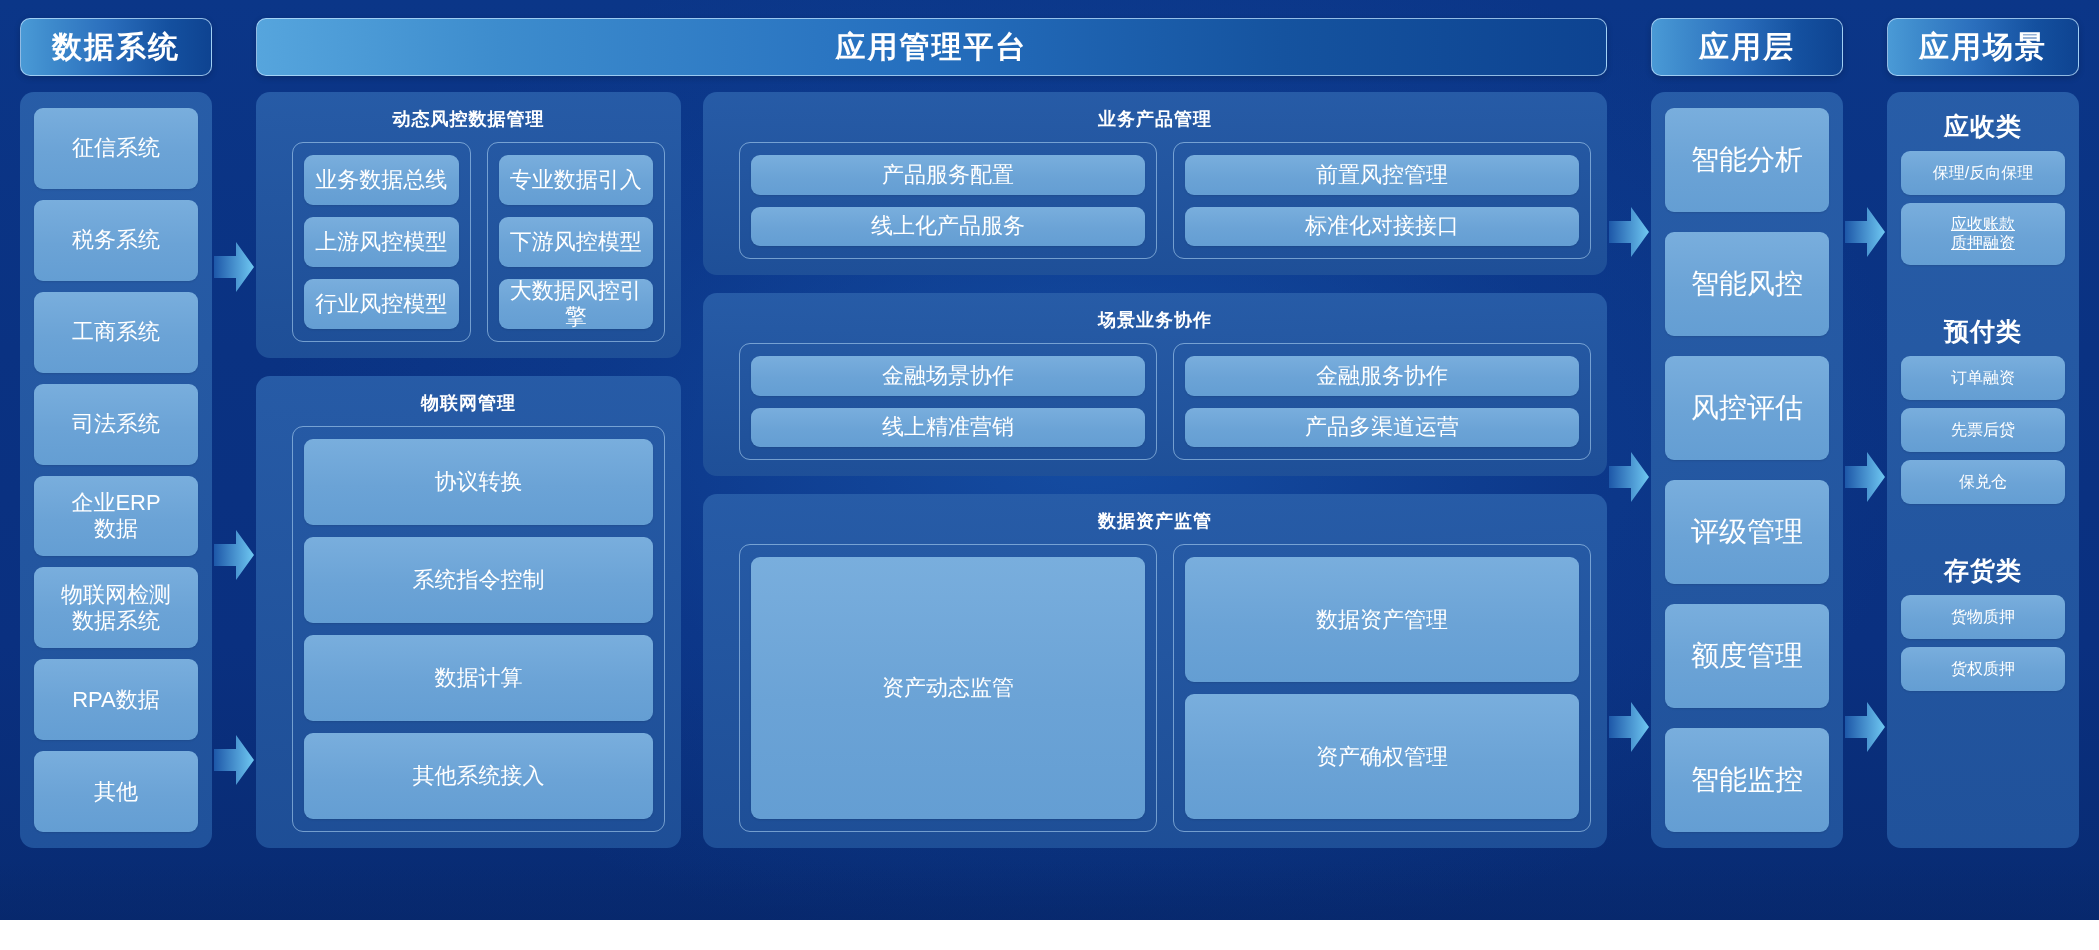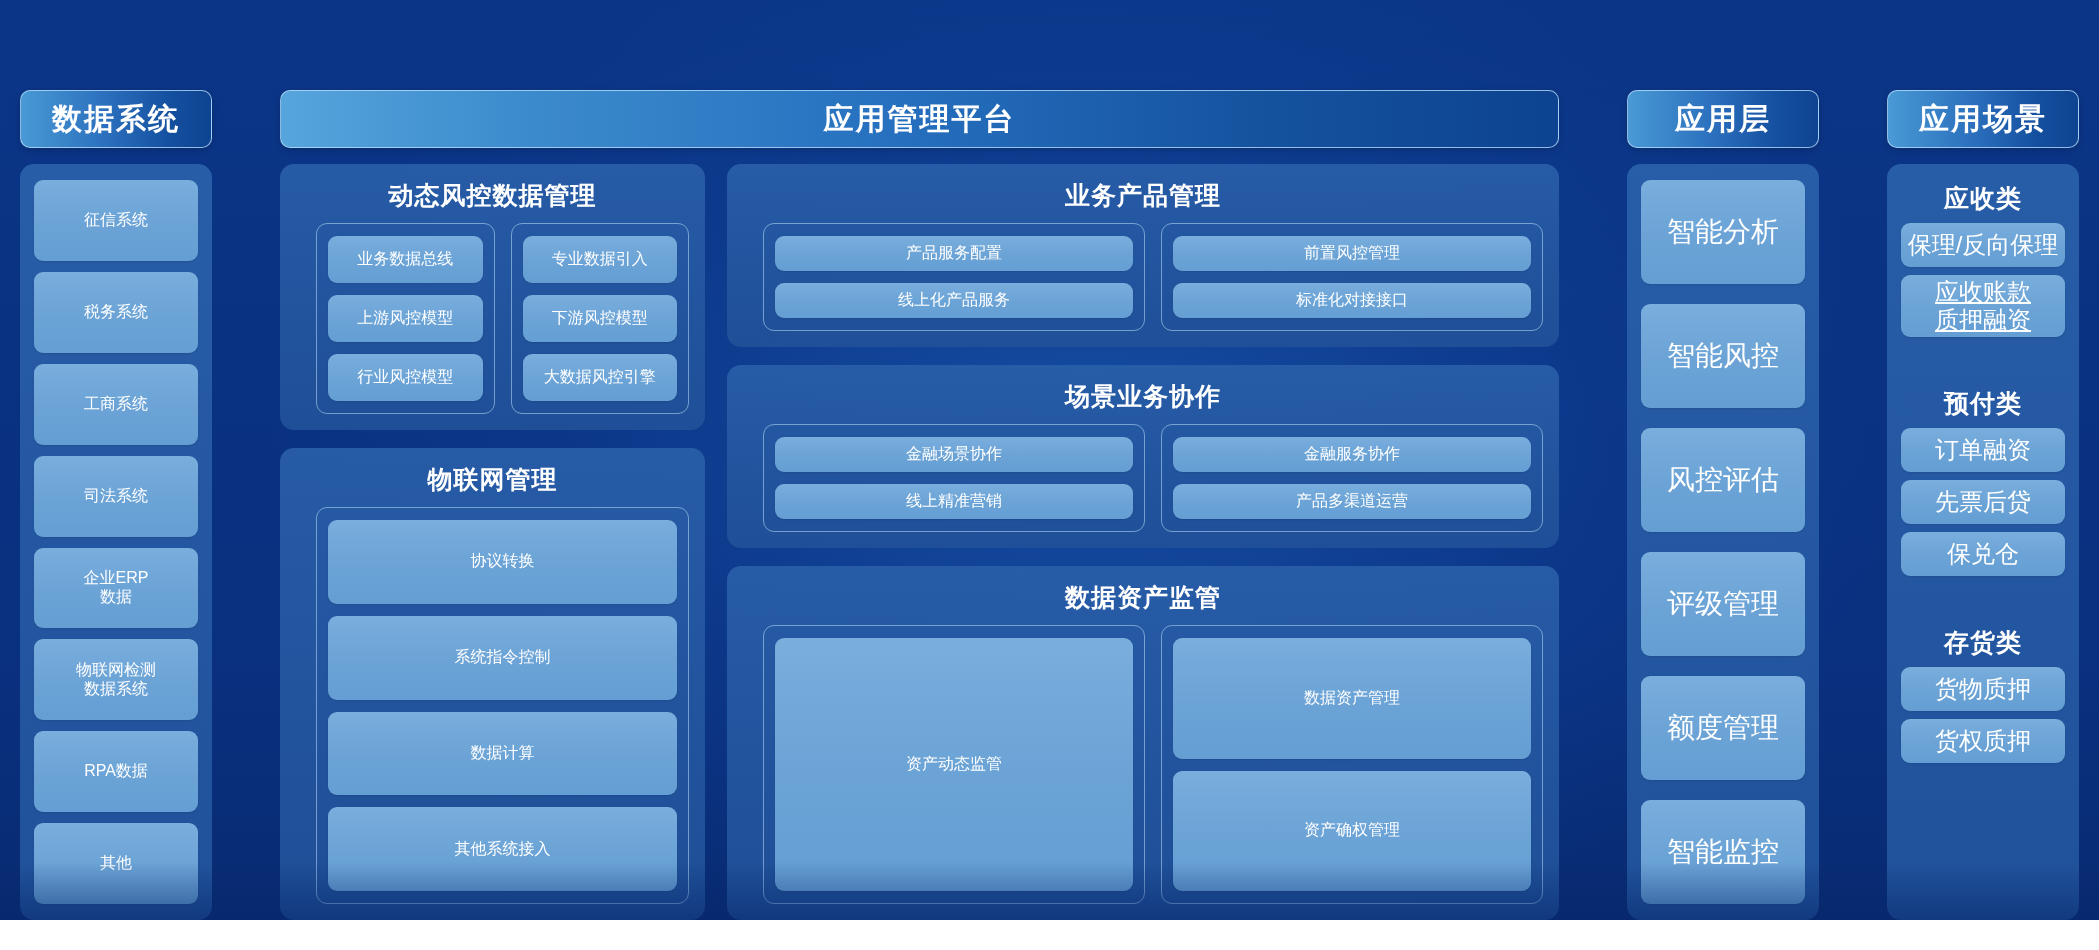--- a/index.html
+++ b/index.html
@@ -20,24 +20,24 @@
   #stage::after {
     content:"";
     position:absolute; left:0; right:0; bottom:0; height:58px;
     background: linear-gradient(180deg, rgba(8,40,110,0.0) 0%, rgba(7,38,105,0.55) 100%);
     pointer-events:none;
   }
 
   .cols {
     position: relative;
     display: flex;
-    align-items: flex-end;
+    align-items: flex-start;
     height: 920px;
     padding: 18px 20px 0 20px;
-    gap: 12px;
+    gap: 0;
   }
 
   
   .col { position: relative; display: flex; flex-direction: column; }
   .col-datasys  { width: 192px; }
   .col-platform { flex: 1 1 auto; }
   .col-applayer { width: 192px; }
   .col-scene    { width: 192px; }
 
   .gap { width: 44px; flex: 0 0 44px; position: relative; }
@@ -68,21 +68,21 @@
   }
   .body-panel.tall { height: 756px; }
 
   
   .chip {
     border-radius: 9px;
     background: linear-gradient(180deg, #79aedd 0%, #6ba3d6 55%, #649ed3 100%);
     color: #ffffff;
     display: flex; align-items: center; justify-content: center;
     text-align: center;
-    font-size: 16px;
+    font-size: 22px;
     line-height: 1.18;
     padding: 4px 6px;
     box-shadow: 0 1px 2px rgba(0,0,0,0.10);
     white-space: pre-line;
   }
 
   
   .ds-list { display: flex; flex-direction: column; gap: 11px; flex: 1 1 auto; }
   .ds-list .chip { flex: 1 1 0; min-height: 0; }
 
@@ -97,21 +97,21 @@
   .plat-colR { flex: 1 1 auto; display: flex; flex-direction: column; gap: 18px; }
 
   .group {
     border-radius: 14px;
     background: linear-gradient(180deg, rgba(40,93,168,0.95) 0%, rgba(31,80,152,0.95) 100%);
     padding: 12px 16px 16px 16px;
     display: flex; flex-direction: column;
   }
   .group-title {
     color: #ffffff;
-    font-size: 25px; font-weight: bold;
+    font-size: 18px; font-weight: bold;
     text-align: center;
     letter-spacing: 1px;
     padding: 3px 0 11px 0;
     white-space: nowrap;
   }
   .group-cols { display: flex; gap: 16px; flex: 1 1 auto; padding-left: 20px; }
   .subbox {
     flex: 1 1 0;
     border: 1px solid rgba(168,206,240,0.62);
     border-radius: 11px;
@@ -133,21 +133,21 @@
 
   
   .sc-wrap { display: flex; flex-direction: column; gap: 4px; flex: 1 1 auto; }
   .sc-group { display: flex; flex-direction: column; }
   .sc-title {
     color: #ffffff; font-size: 25px; font-weight: bold;
     text-align: center; letter-spacing: 1px;
     padding: 10px 0 8px 0; white-space: nowrap;
   }
   .sc-items { display: flex; flex-direction: column; gap: 8px; }
-  .sc-items .chip { font-size: 24px; }
+  .sc-items .chip { font-size: 16px; }
   .sc-h1 { height: 44px; }
   .sc-h2 { height: 62px; text-decoration: underline; }
 
   
   .arrow { position: absolute; left: 2px; width: 40px; height: 58px; }
   .arrow svg { display: block; }
 </style>
 </head>
 <body>
 

